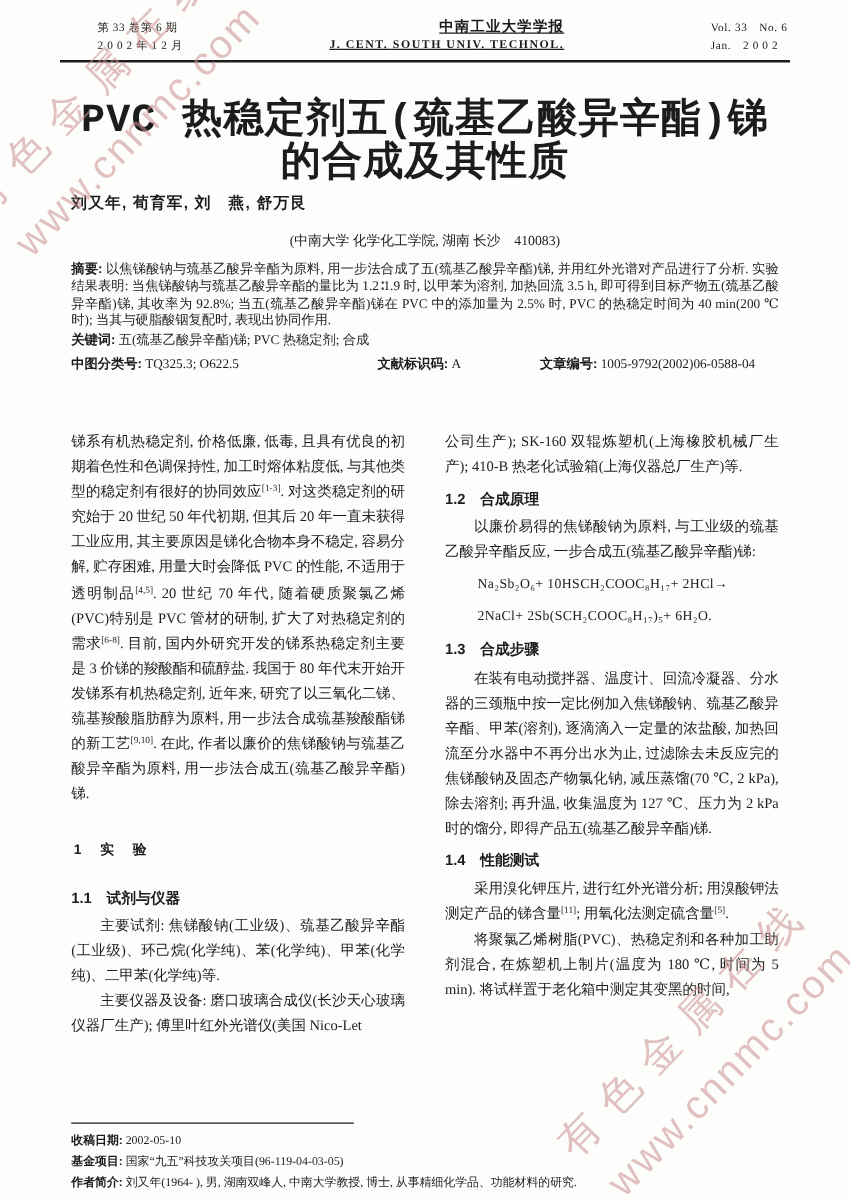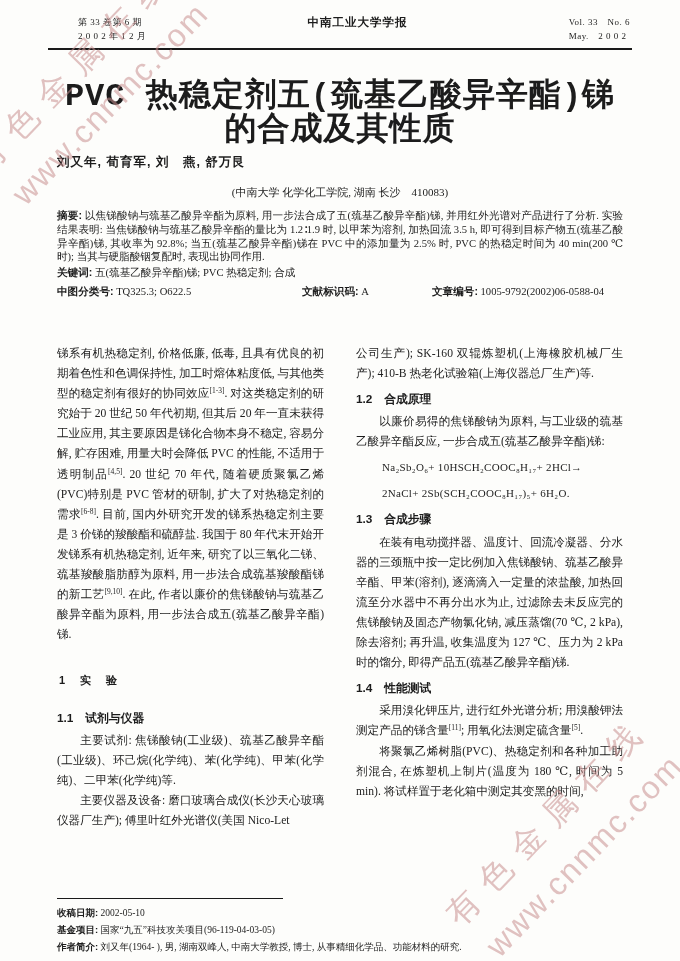--- a/index.html
+++ b/index.html
@@ -5,21 +5,21 @@
   html,body { margin:0; padding:0; background:#e9e9e9; }
   .page {
     position:relative; width:680px; height:961px; margin:0 auto;
     background:#fdfdfb; overflow:hidden; color:#1c1c1c;
     font-family:"Liberation Serif","DejaVu Serif",serif;
   }
   
   .header { position:absolute; top:15px; left:50px; right:50px; display:flex; justify-content:space-between; align-items:flex-start;margin-left:28px; }
   .h-side { font-size:9px; line-height:14px; letter-spacing:.5px; white-space:nowrap; }
   .h-right { text-align:left; }
-  .h-center { text-align:right; }
+  .h-center { text-align:right;text-decoration:underline; }
   .h-center .cn { font-family:"Liberation Sans","DejaVu Sans",sans-serif; font-weight:700; font-size:11.5px; line-height:14px; letter-spacing:1px; }
   .h-center .en { font-size:9.5px; font-weight:700; line-height:15px; letter-spacing:1.2px; }
   .rule { position:absolute; top:48px; left:48px; right:48px; height:4px; border-top:2px solid #1a1a1a; }
   
   .title { position:absolute; top:80px; left:57px; width:566px; text-align:center;
     font-family:Liberation Mono, monospace; font-weight:700; font-size:32px; line-height:34px; letter-spacing:1px; }
   .authors { position:absolute; top:154px; left:57px; width:566px; text-align:left;
     font-family:"Liberation Sans","DejaVu Sans",sans-serif; font-weight:600; font-size:12.5px; letter-spacing:1px; }
   .affiliation { position:absolute; top:185px; left:57px; width:566px; text-align:center; font-size:11px; }
   .frontmatter { position:absolute; top:209px; left:57px; width:566px; font-size:10.6px; line-height:13.8px; text-align:justify; }
@@ -53,24 +53,25 @@
 
 <div class="page">
 
   <div class="header">
     <div class="h-side">
       <div>第 33 卷第 6 期</div>
       <div>2 0 0 2 年 1 2 月</div>
     </div>
     <div class="h-center">
       <div class="cn">中南工业大学学报</div>
+      <div class="en">J. CENT. SOUTH UNIV. TECHNOL.</div>
     </div>
     <div class="h-side h-right">
       <div>Vol. 33　No. 6</div>
-      <div>May.　2 0 0 2</div>
+      <div>Jan.　2 0 0 2</div>
     </div>
   </div>
   <div class="rule"></div>
 
   <div class="title">
     <div>PVC 热稳定剂五(巯基乙酸异辛酯)锑</div>
     <div>的合成及其性质</div>
   </div>
   <div class="authors">刘又年, 荀育军, 刘　燕, 舒万艮</div>
   <div class="affiliation">(中南大学 化学化工学院, 湖南 长沙　410083)</div>

